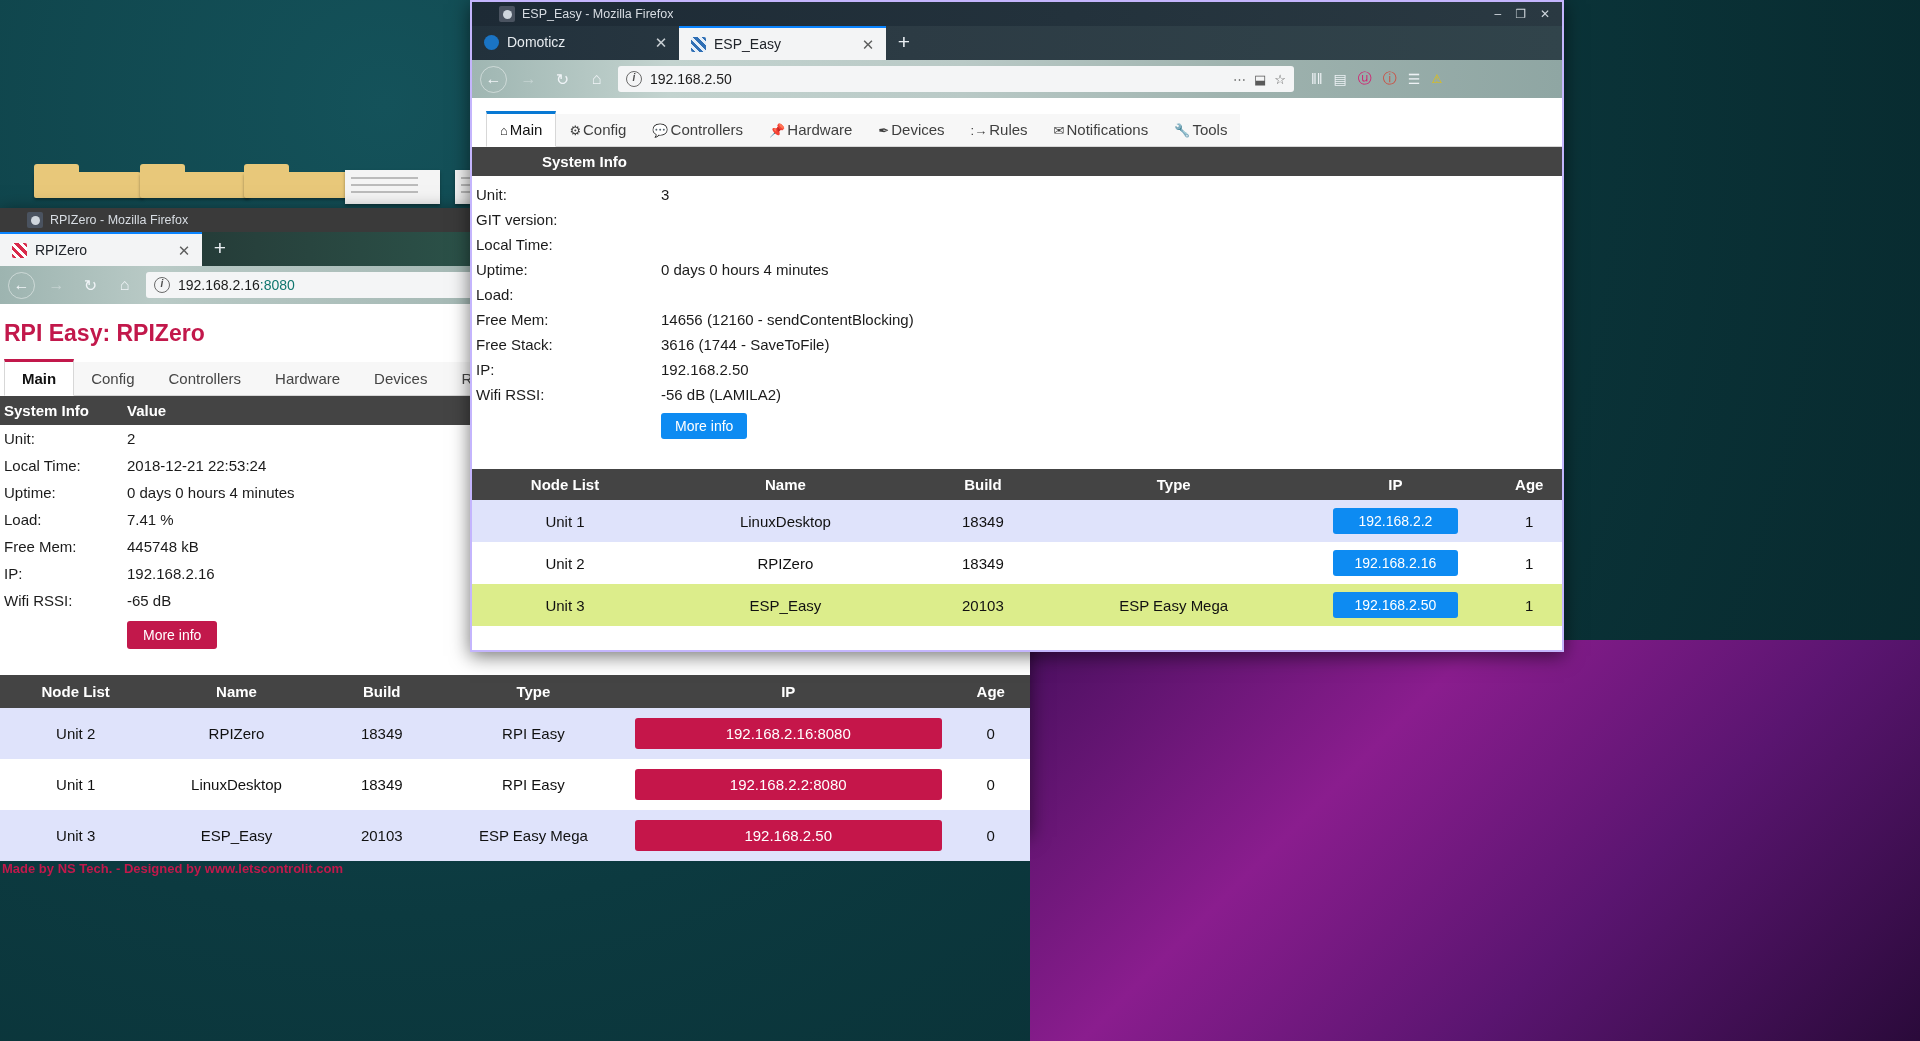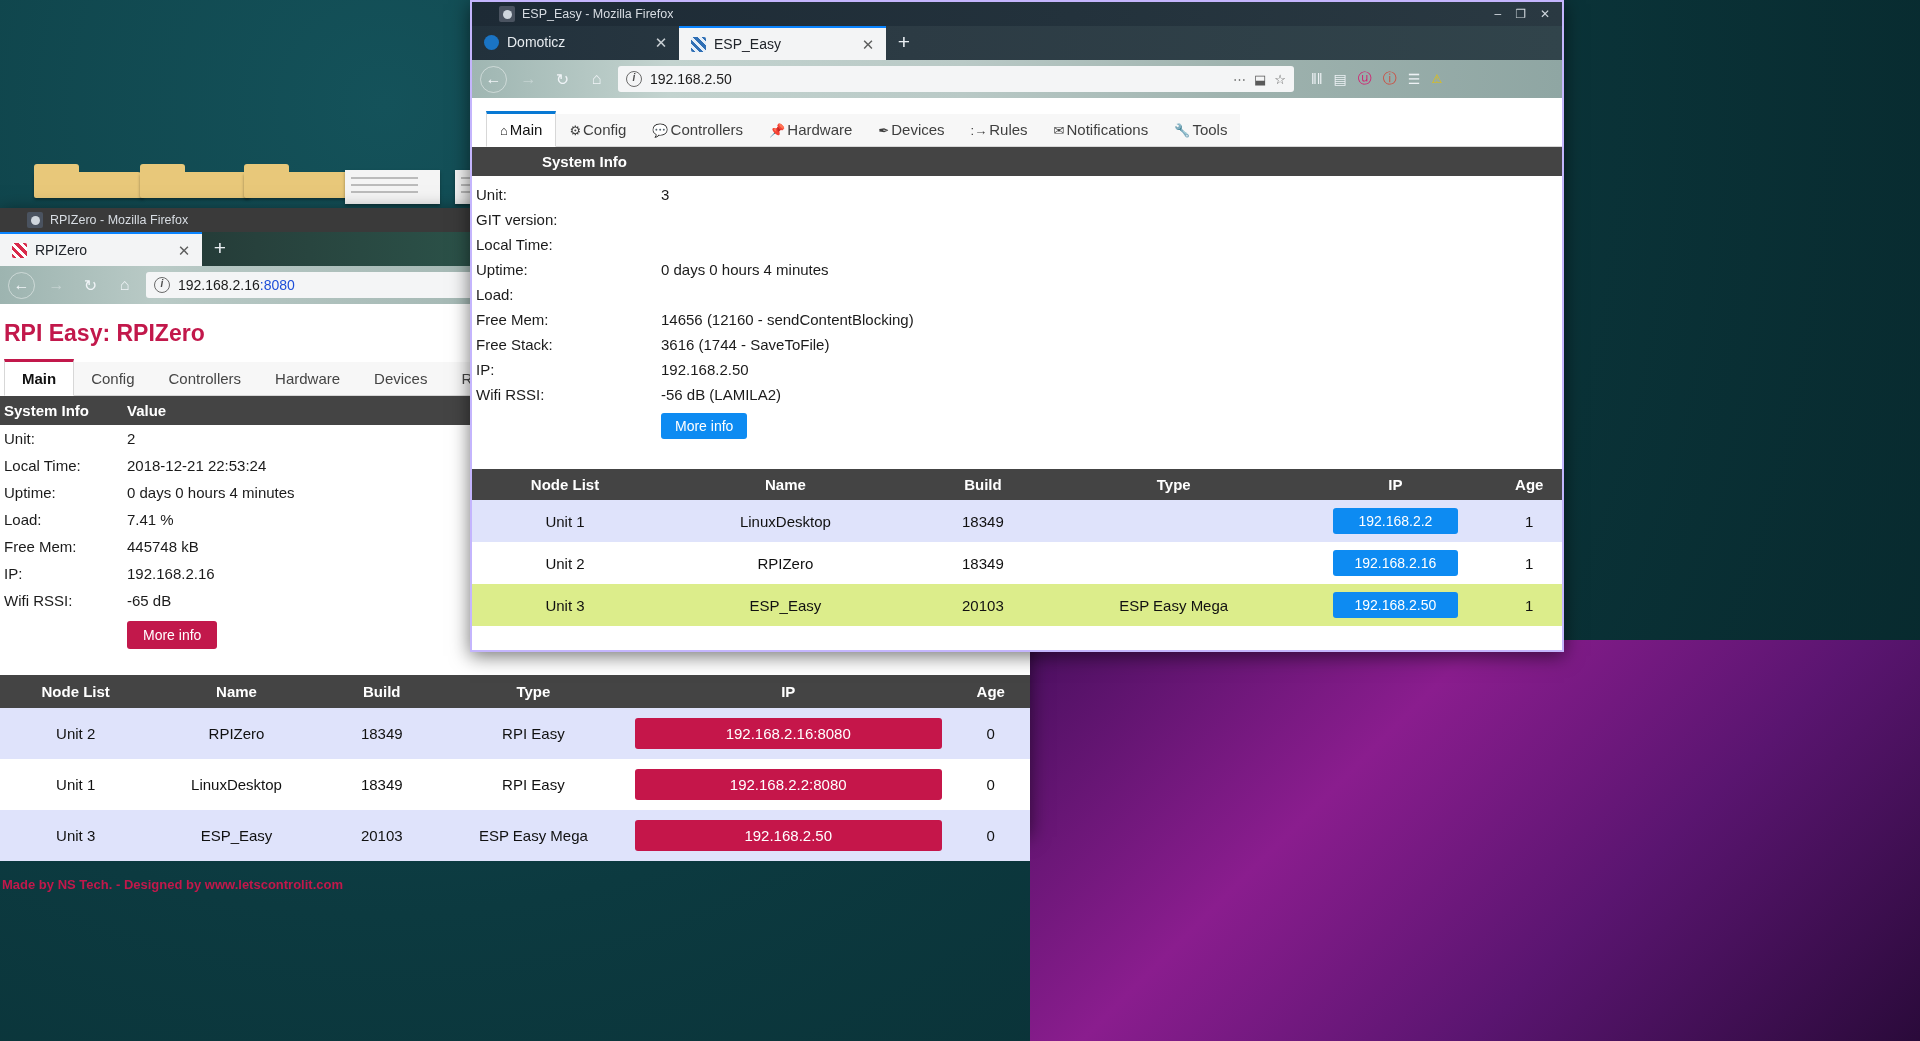--- a/index.html
+++ b/index.html
@@ -57,21 +57,21 @@
   .navbar{height:38px;display:flex;align-items:center;padding:0 8px;gap:9px;}
   .navbtn{width:25px;height:25px;display:flex;align-items:center;justify-content:center;
     font-size:16px;color:#f0f4f7;}
   .navbtn.dim{opacity:.4;}
   .navbtn.circ{border:1px solid rgba(255,255,255,.45);border-radius:50%;}
   .urlbar{flex:1 1 auto;height:26px;background:#f4f5f6;border-radius:3px;display:flex;align-items:center;
     padding:0 8px;gap:8px;font-size:14px;color:#1c1c1c;min-width:0;}
   .urlbar .info-i{width:14px;height:14px;border:1.3px solid #6a6a6a;border-radius:50%;color:#4c4c4c;
     font-size:10px;line-height:12px;text-align:center;font-style:italic;font-weight:bold;flex:0 0 auto;}
   .urlbar .utext{flex:1 1 auto;white-space:nowrap;overflow:hidden;}
-  .urlbar .port{color:#1d4ed8;}
+  .urlbar .port{color:#0f766e;}
   .urlbar .uicn{color:#5a5a5a;font-size:13px;flex:0 0 auto;}
   .navright{display:flex;align-items:center;gap:11px;padding-left:8px;color:#eef2f5;font-size:14px;}
 
   
   #espwin{left:470px;top:0;width:1090px;height:648px;background:#fca5a5;border:2px solid #c4b5fd;}
   #esp-chrome{background:linear-gradient(90deg,#1d2a35 0%,#23323c 55%,#2a3942 100%);position:relative;}
   #esp-tabstrip{background:linear-gradient(90deg,#22313c 0%,#2c3b44 40%,#31444b 100%);}
   #esp-navbar{background:linear-gradient(90deg,#9fb6b2 0%,#c3d3cf 18%,#b9c9c6 45%,#9eb2ae 70%,#8fa6a3 100%);}
   .esp-body{background:#fff;height:calc(100% - 96px);overflow:hidden;position:relative;}
   .esp-h1{color:#0879d4;font-size:22px;font-weight:bold;padding:16px 0 0 14px;letter-spacing:.2px;}
@@ -112,21 +112,21 @@
   .rpi-row .k{width:123px;padding-left:4px;}
   .btn-red{background:#c2184b;color:#fff;border:0;border-radius:3px;font-size:14px;padding:6px 16px;
     font-family:inherit;cursor:pointer;}
   .rpi-btnrow{padding:7px 0 0 127px;}
   .rpitbl{width:100%;border-collapse:collapse;font-size:15px;}
   .rpitbl th{background:#444;color:#fff;font-weight:bold;padding:8px 4px;}
   .rpitbl td{padding:10px 4px;text-align:center;color:#111;}
   .rpitbl tr.r-alt td{background:#dfe3fb;}
   .ipbtn-red{display:inline-block;background:#c5164a;color:#fff;border-radius:3px;font-size:15px;
     padding:7px 0;width:307px;text-align:center;cursor:pointer;}
-  .madeby{font-size:13px;font-weight:bold;padding:16px 0 0 2px;color:#c2184b;}
+  .madeby{font-size:13px;font-weight:bold;padding:0 0 0 2px;color:#c2184b;}
   .madeby .nst{color:#c2184b;}
   .madeby .lnk{color:#c2184b;}
 </style>
 </head>
 <body>
 
 <div id="desktop">
   <div class="dsk-folder" style="left:34px;top:172px;"></div>
   <div class="dsk-folder" style="left:140px;top:172px;"></div>
   <div class="dsk-folder" style="left:244px;top:172px;"></div>

